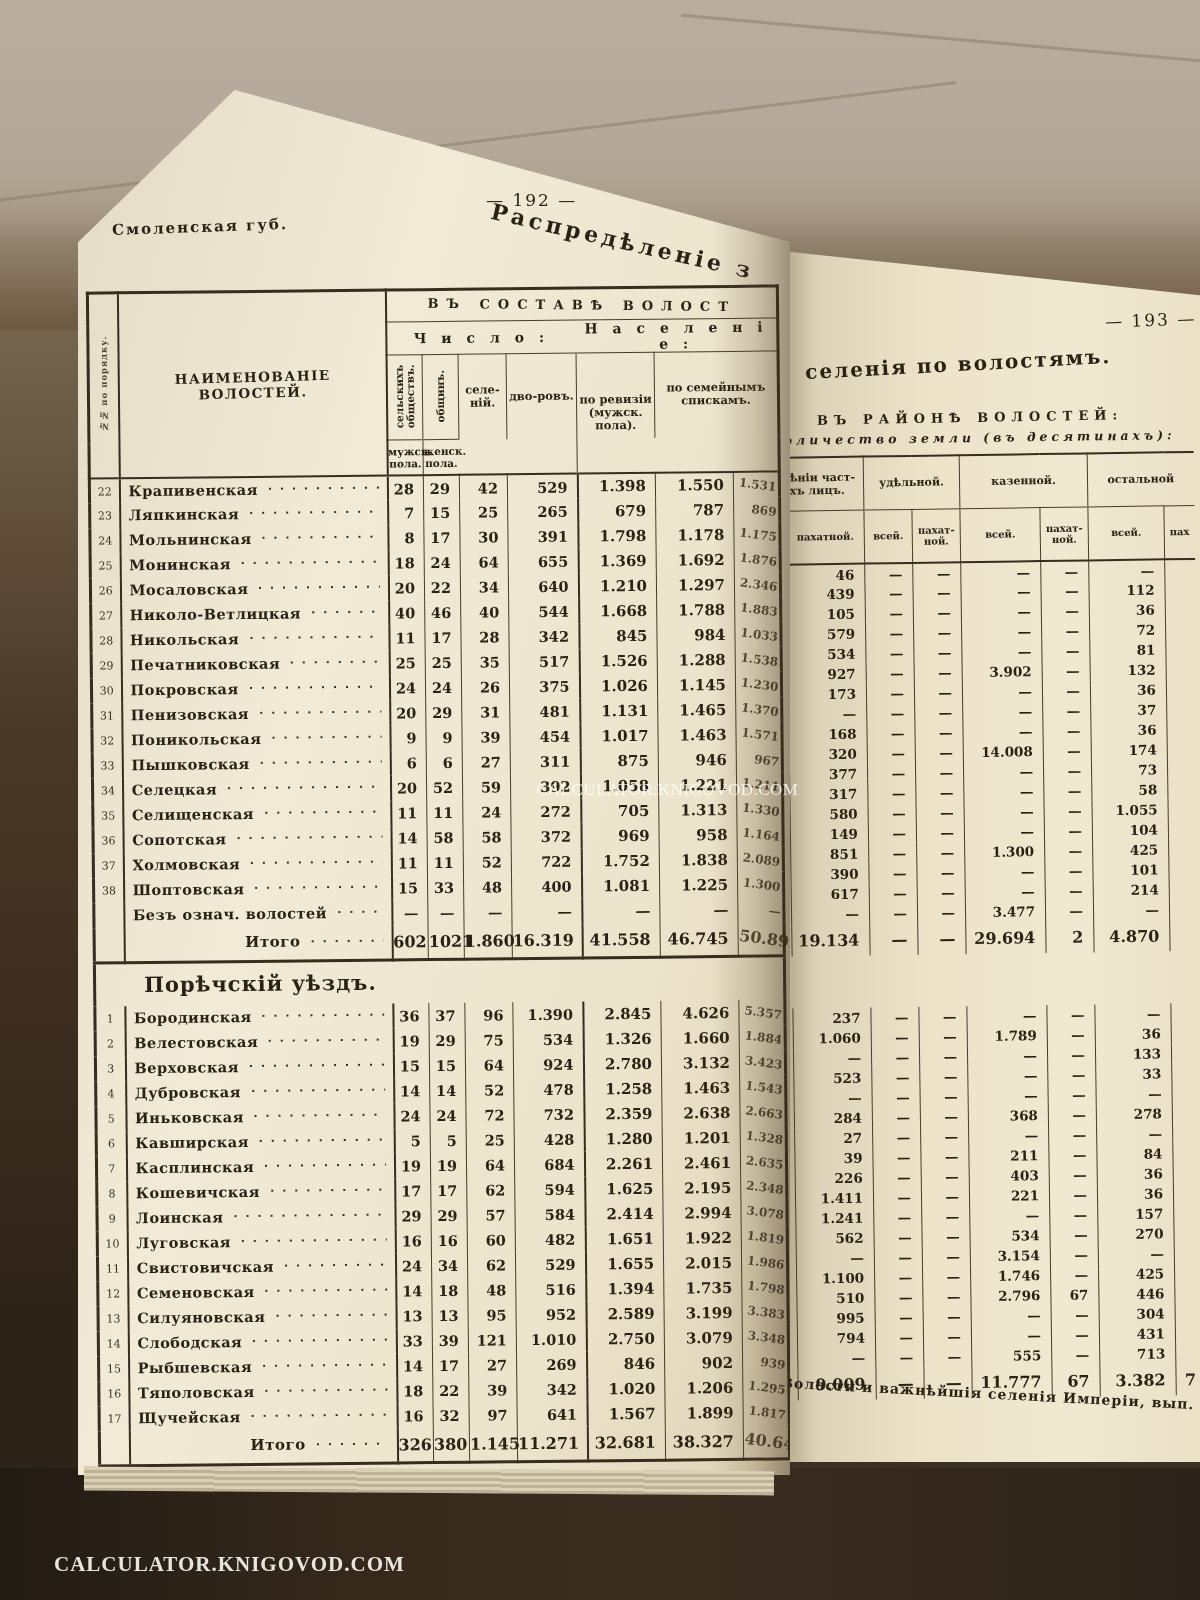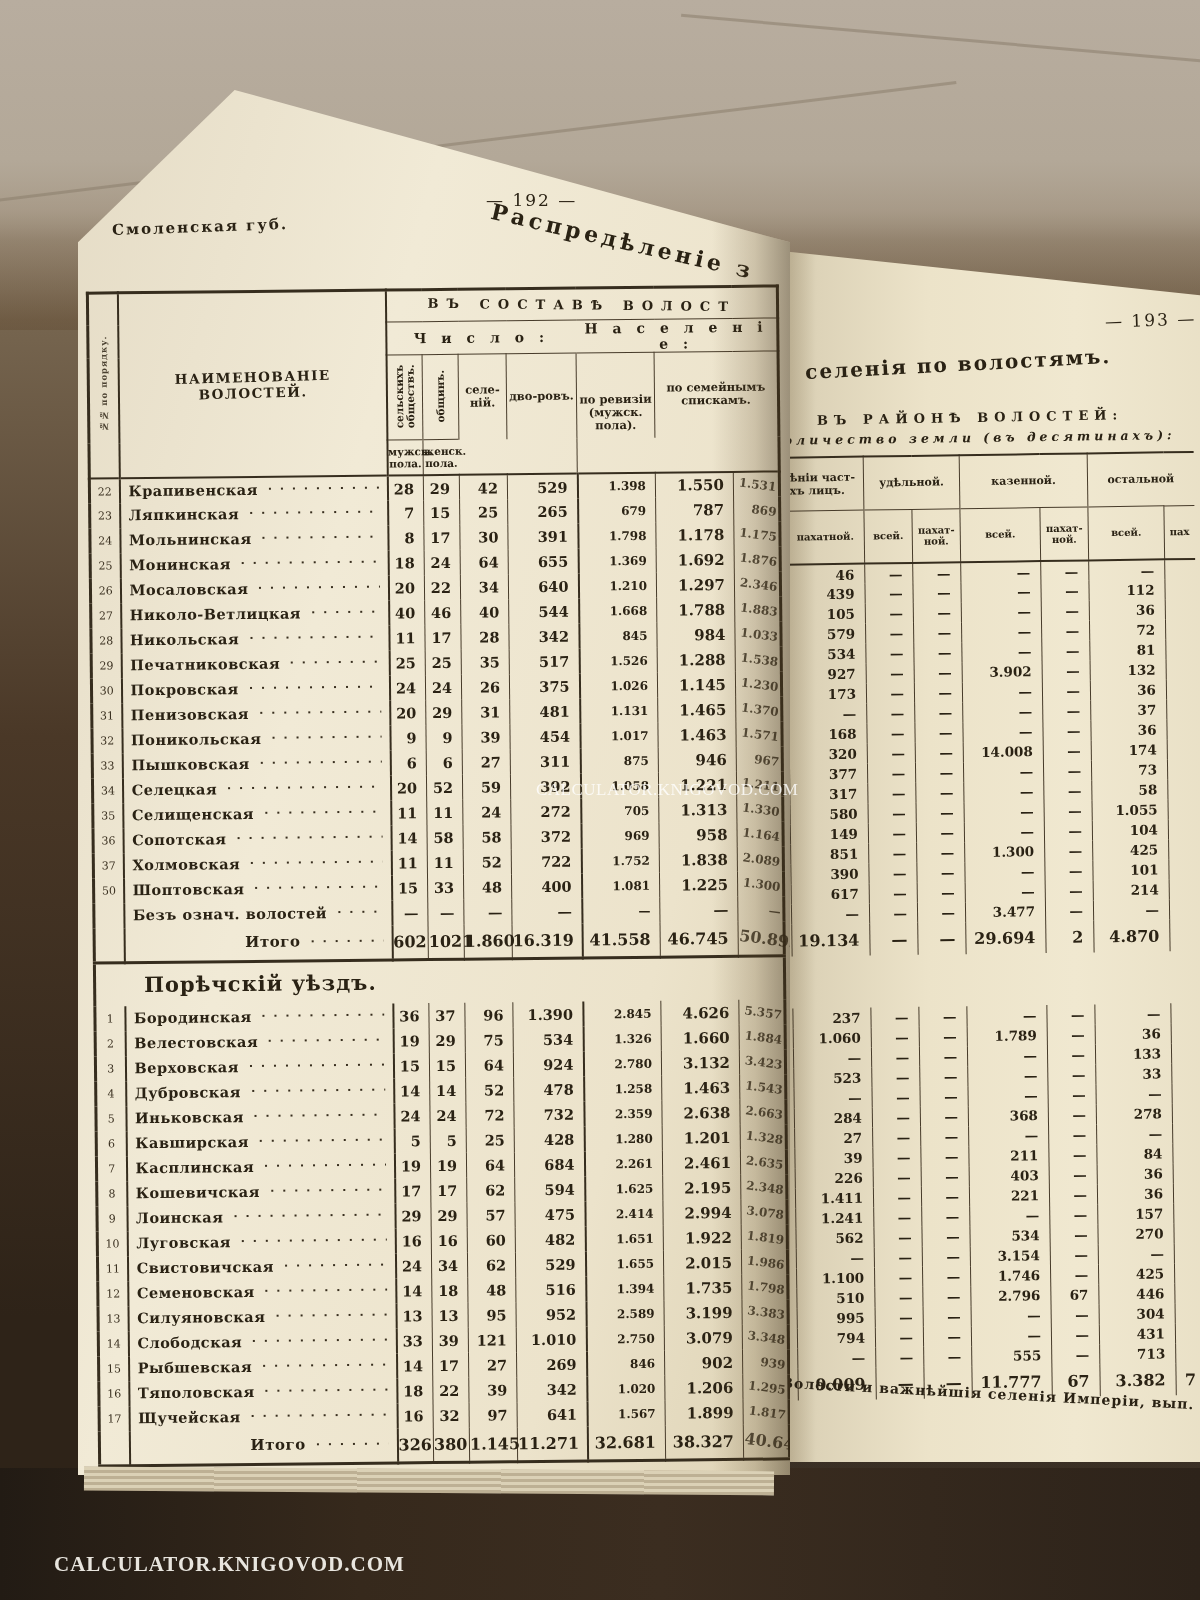--- a/index.html
+++ b/index.html
@@ -60,21 +60,21 @@
   .c-no{font-size:11px;text-align:center;color:#3a3020;border-right:2.2px solid #362d1e;}
   .c-name{border-right:2.2px solid #362d1e;font-weight:bold;font-size:14.5px;}
   .c-name{display:table-cell;}
   .c-name .wrap{display:flex;align-items:flex-end;padding:0 6px 2px 8px;}
   .nm{white-space:nowrap;letter-spacing:.5px;}
   .dots{flex:1;height:13px;margin:0 2px 3px 6px;
     background-image:radial-gradient(circle,#382e1e 1.15px,rgba(0,0,0,0) 1.45px);
     background-size:12px 12px;background-repeat:repeat-x;background-position:0 100%;}
   td.v{font-weight:bold;font-size:14.5px;text-align:right;padding-right:9px;border-left:1.2px solid #473b2a;white-space:nowrap;}
   td.v0{border-left:2.2px solid #362d1e;}
-  td.v4{border-left:2.2px solid #362d1e;font-size:12px;}
+  td.v4{border-left:2.2px solid #362d1e;font-size:15px;}
   td.v5{font-size:15px;}
   td.v6{font-size:12px;transform:rotate(8deg);opacity:.8;padding-right:2px;}
   tr.total{height:34px;border-bottom:3px solid #362d1e;}
   tr.total td.v{font-size:16px;}
   tr.total .c-name{font-size:15px;}
   tr.total .c-name .wrap{padding-left:120px;}
   .sec-head-row{height:44px;}
   .sec-head{font-weight:bold;font-size:21px;letter-spacing:1px;padding-left:48px !important;}
 
   
@@ -827,21 +827,21 @@
             </td>
             <td class="v v0">11</td>
             <td class="v v1">11</td>
             <td class="v v2">52</td>
             <td class="v v3">722</td>
             <td class="v v4">1.752</td>
             <td class="v v5">1.838</td>
             <td class="v v6">2.089</td>
           </tr>
           <tr class="lrow ink">
-            <td class="c-no">50</td>
+            <td class="c-no">38</td>
             <td class="c-name">
               <div class="wrap">
                 <span class="nm">Шоптовская</span>
                 <span class="dots"></span>
               </div>
             </td>
             <td class="v v0">15</td>
             <td class="v v1">33</td>
             <td class="v v2">48</td>
             <td class="v v3">400</td>
@@ -1016,21 +1016,21 @@
             <td class="c-no">9</td>
             <td class="c-name">
               <div class="wrap">
                 <span class="nm">Лоинская</span>
                 <span class="dots"></span>
               </div>
             </td>
             <td class="v v0">29</td>
             <td class="v v1">29</td>
             <td class="v v2">57</td>
-            <td class="v v3">475</td>
+            <td class="v v3">584</td>
             <td class="v v4">2.414</td>
             <td class="v v5">2.994</td>
             <td class="v v6">3.078</td>
           </tr>
           <tr class="lrow ink">
             <td class="c-no">10</td>
             <td class="c-name">
               <div class="wrap">
                 <span class="nm">Луговская</span>
                 <span class="dots"></span>

